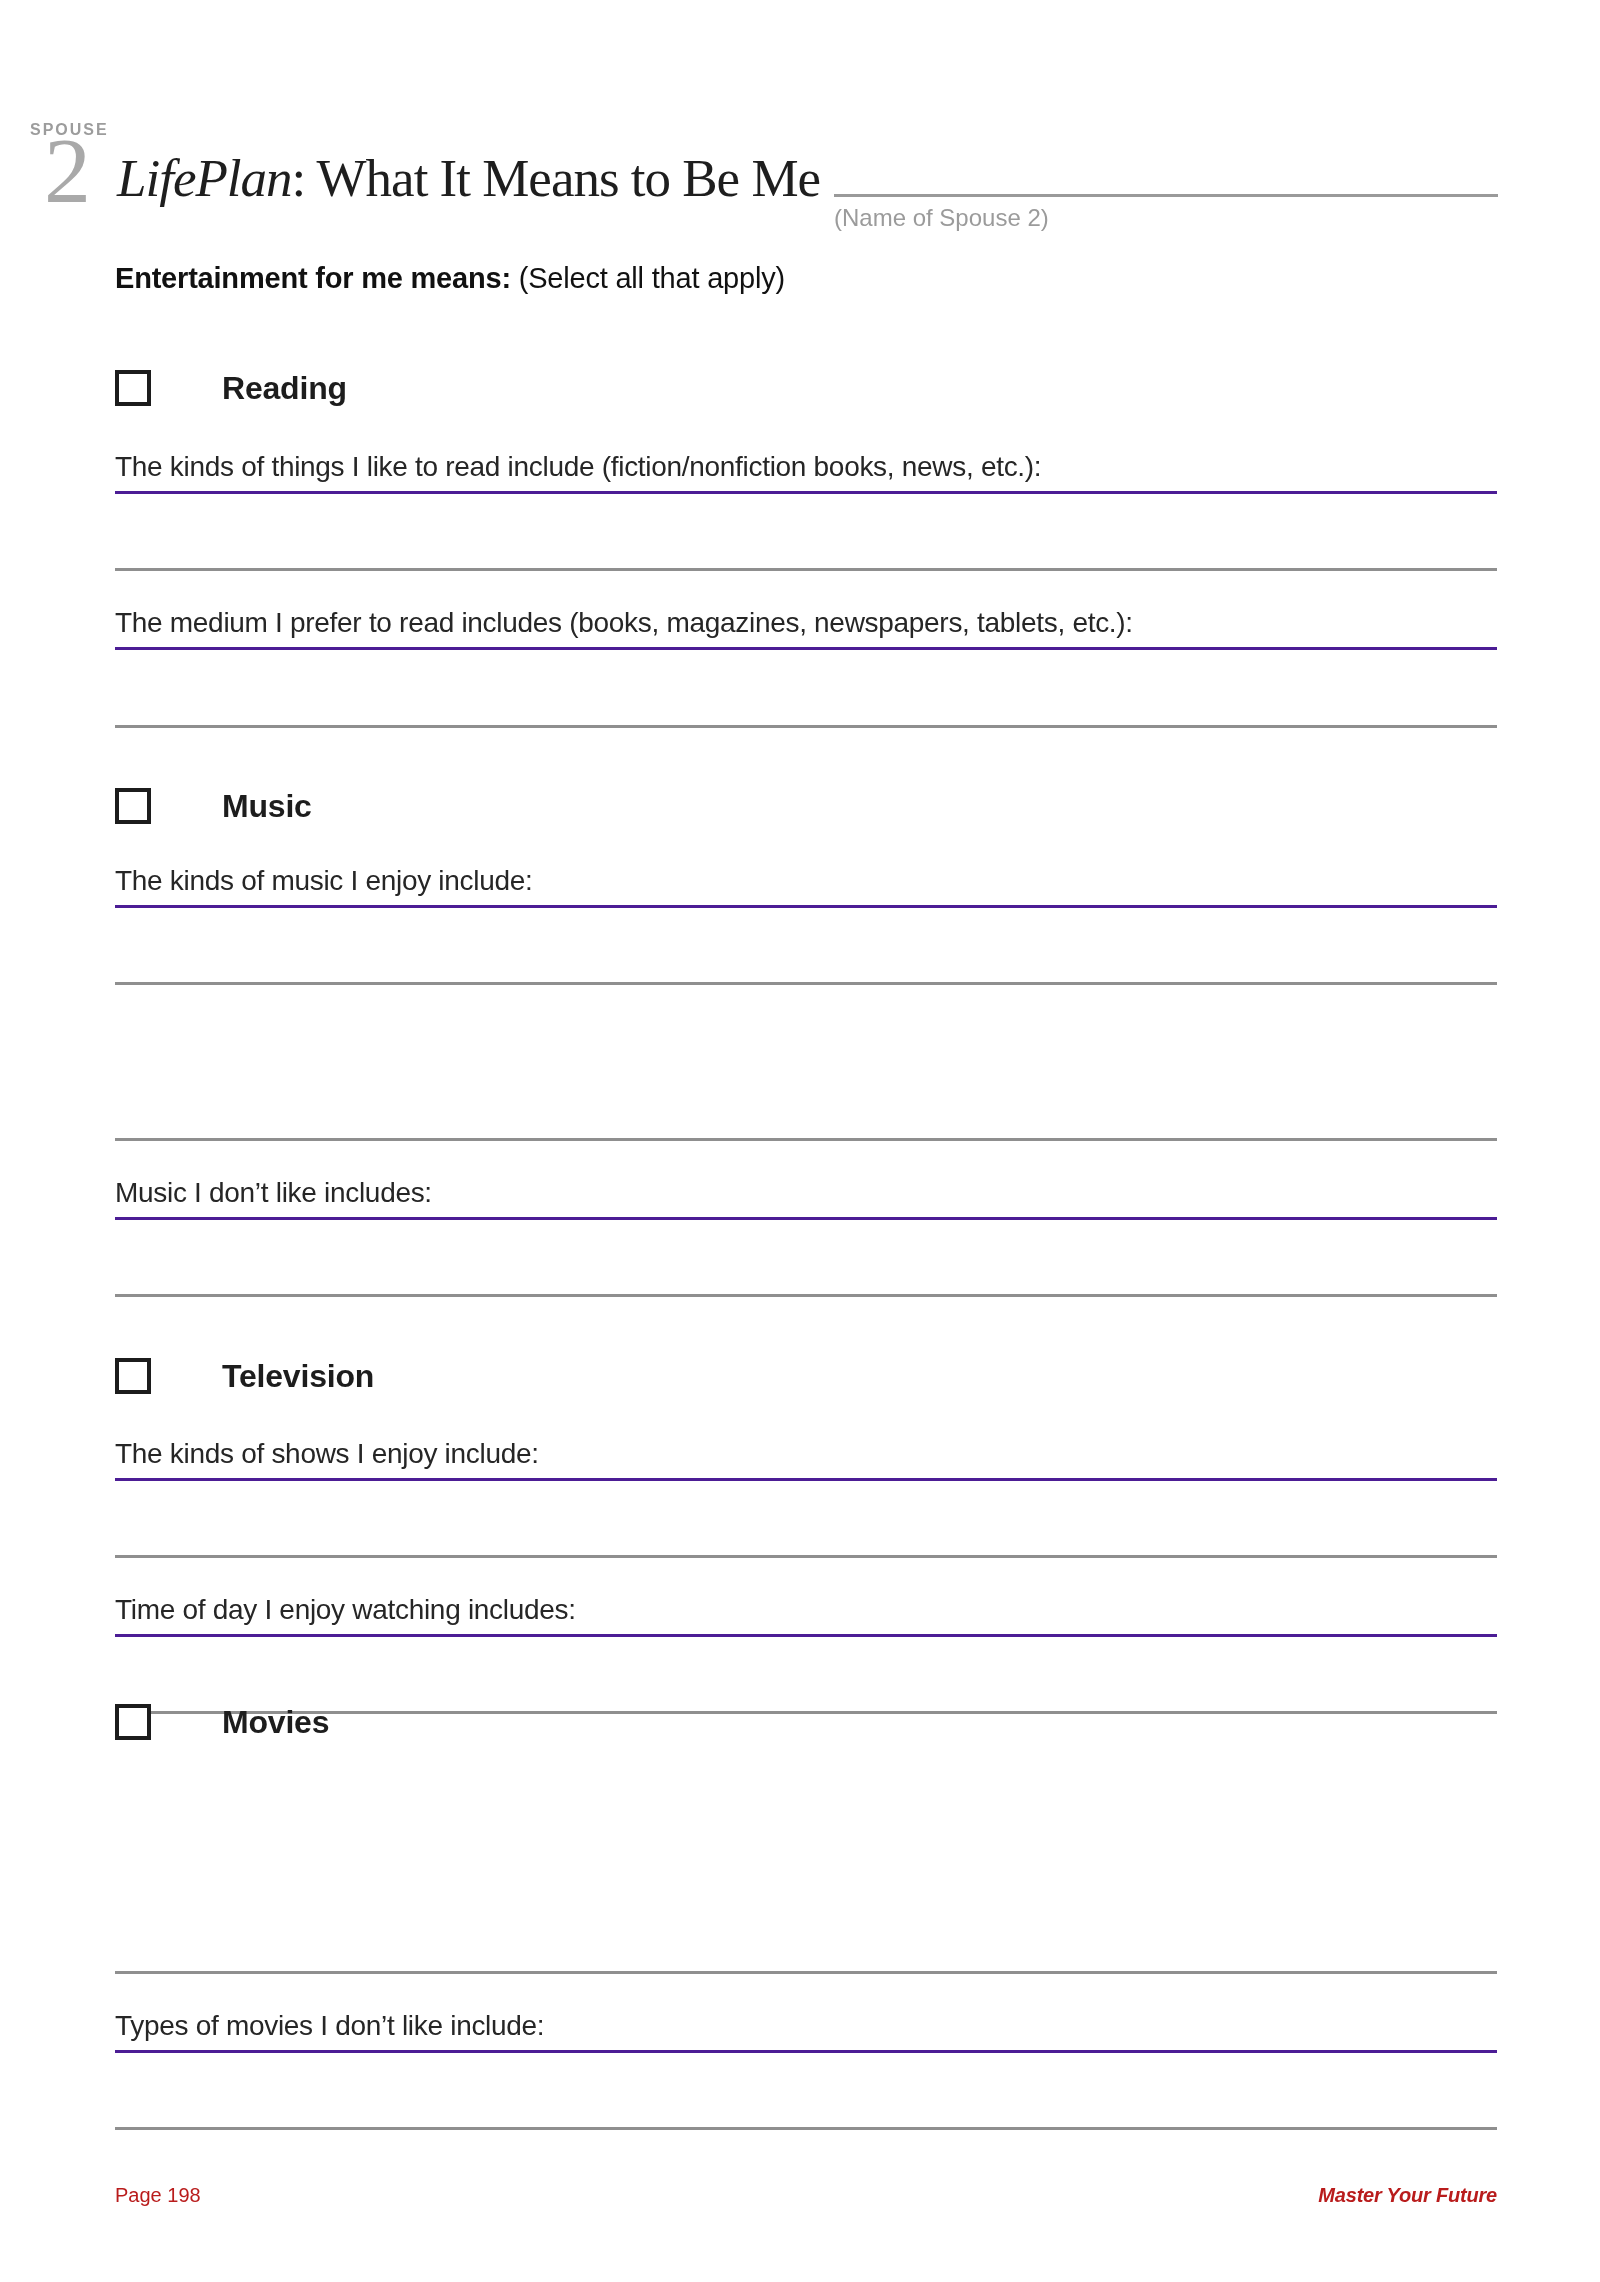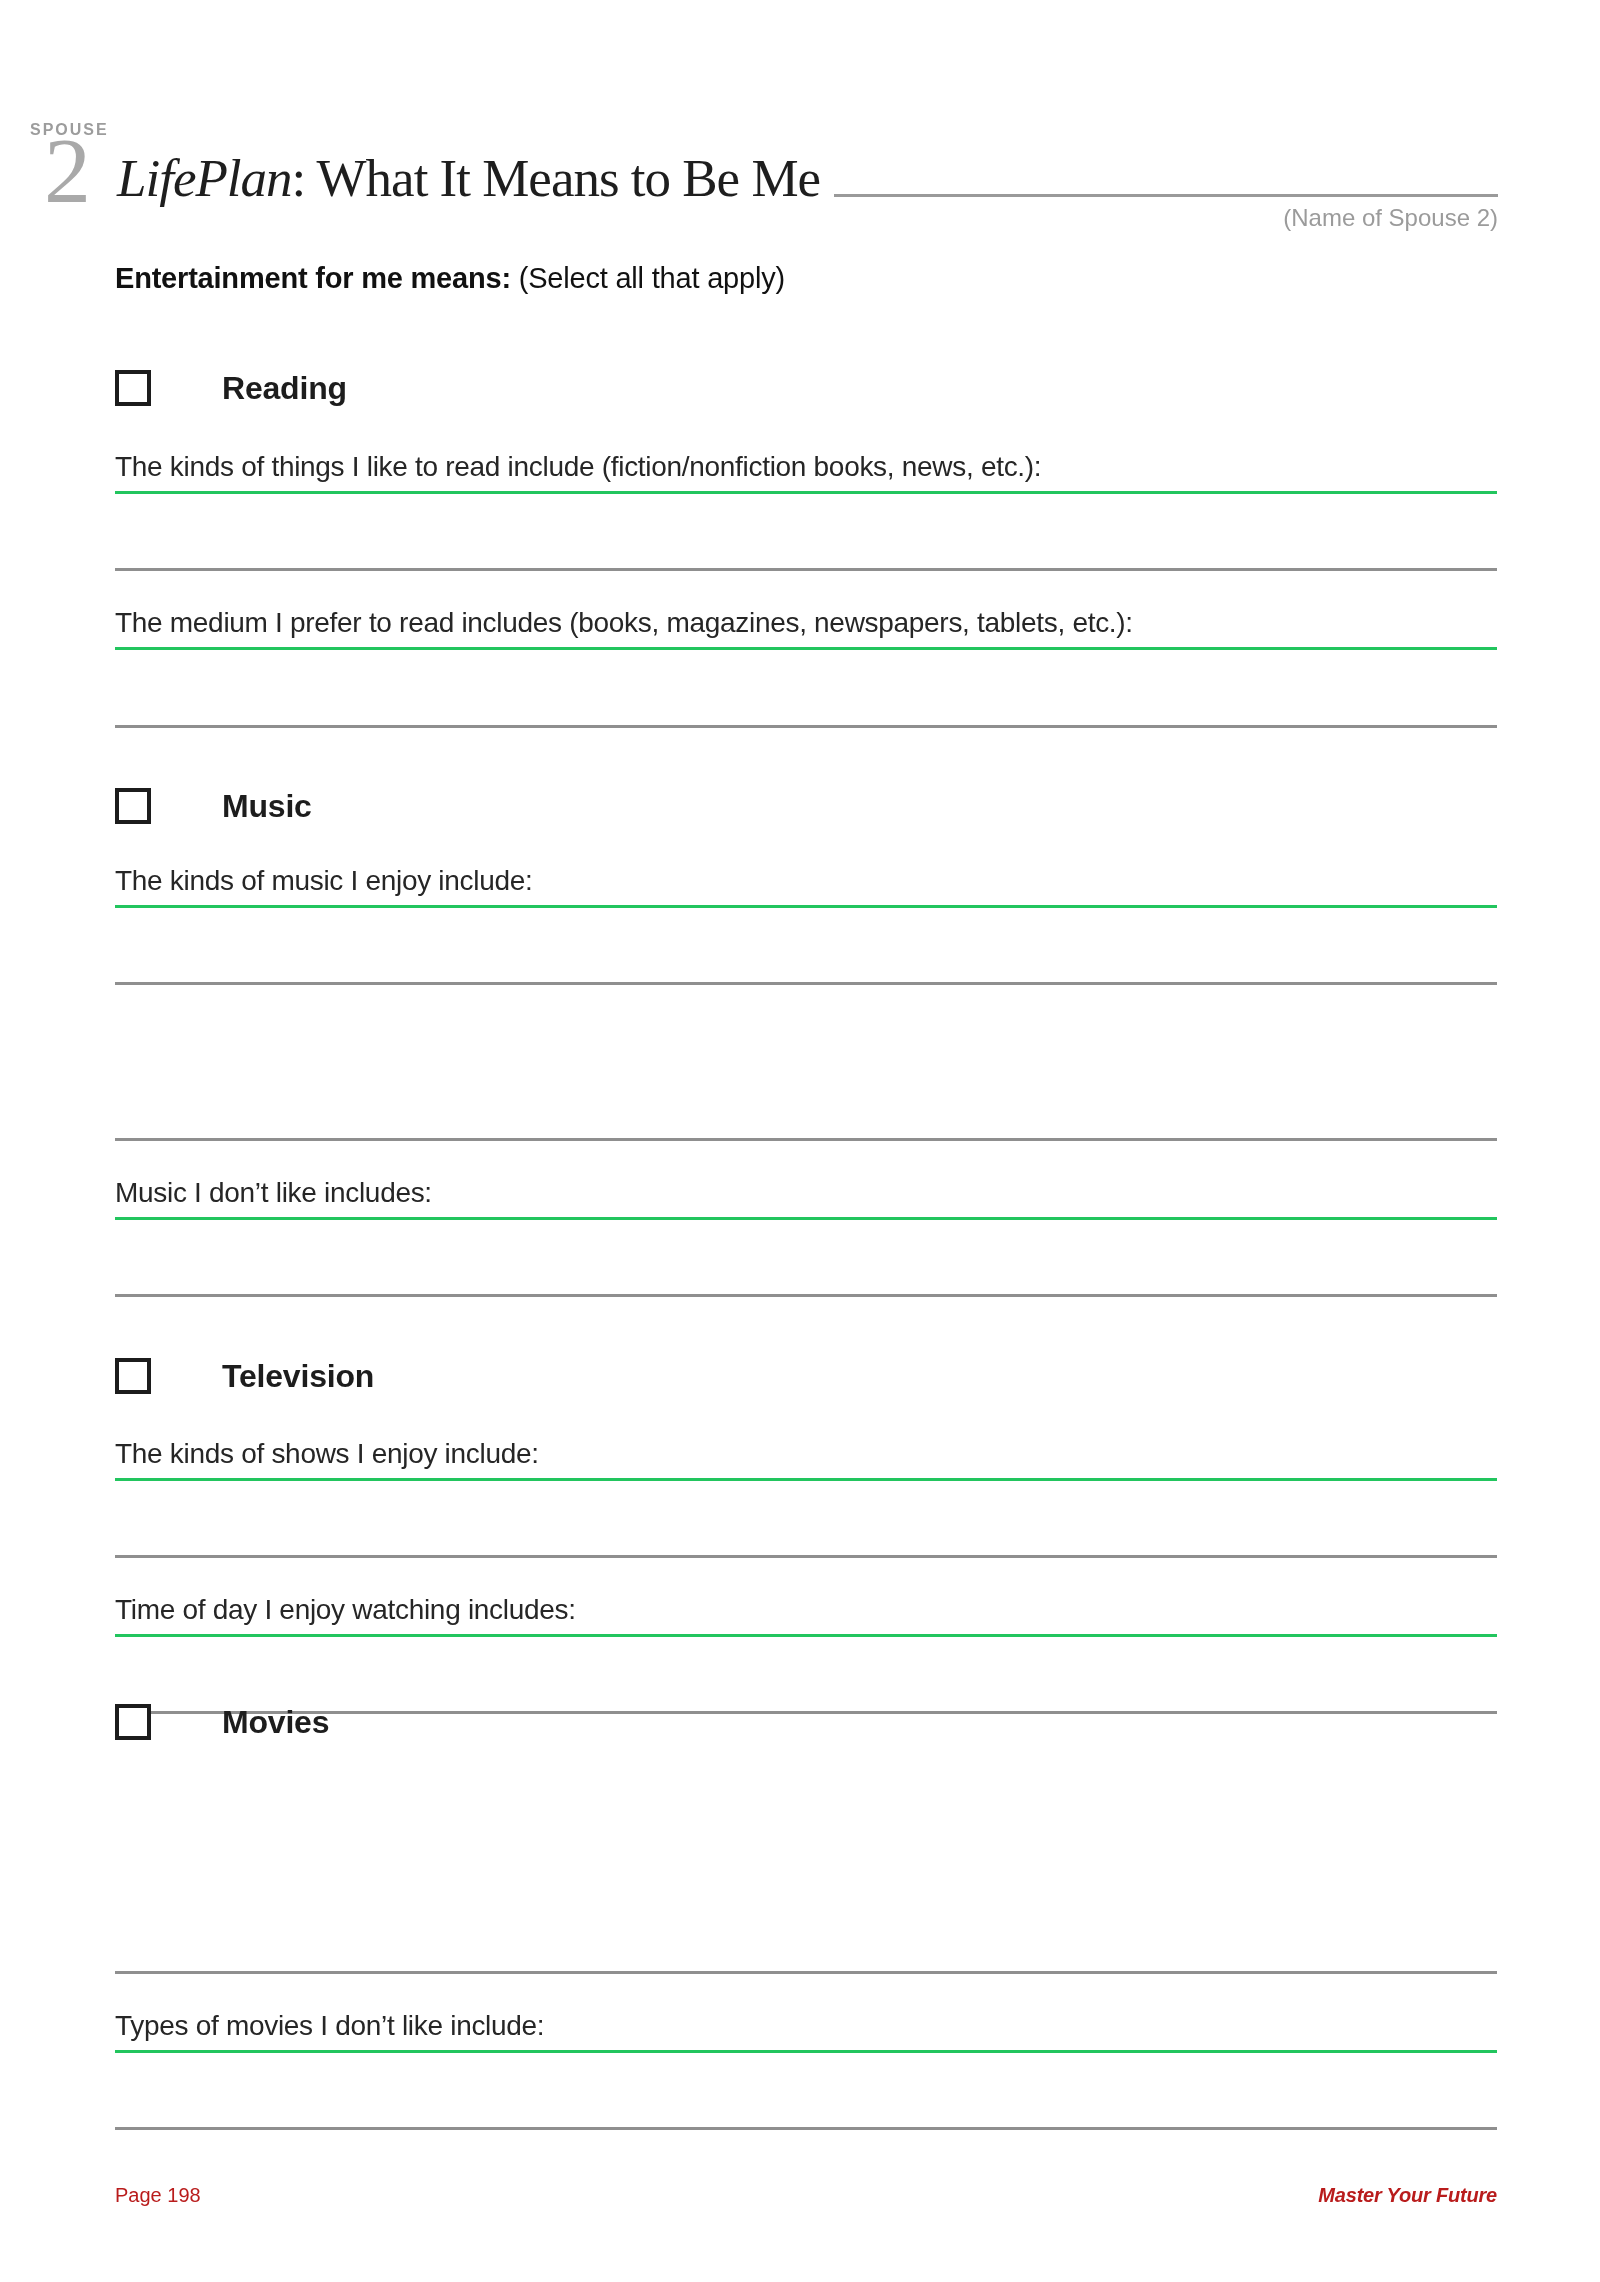--- a/index.html
+++ b/index.html
@@ -35,21 +35,21 @@
     color: #1e1e1e;
     white-space: nowrap;
   }
   .page-title .title-italic { font-style: italic; }
   .name-line {
     left: 834px; top: 194px; width: 664px; height: 0;
     border-top: 3px solid #9a9a9a;
   }
   .name-caption {
     left: 834px; top: 204px; width: 664px;
-    text-align: right;
+    text-align: left;
     font-size: 24px; color: #9b9b9b;
   }
   .intro {
     left: 115px; top: 262px;
     font-size: 29px; color: #111111;
     letter-spacing: -0.2px;
     white-space: nowrap;
   }
   .intro .intro-bold { font-weight: bold; }
 
@@ -77,21 +77,21 @@
   .s-television { top: 1358px; }
   .s-movies     { top: 1704px; }
 
   
   .prompt {
     left: 115px; width: 1382px;
     font-size: 28px; line-height: 33px;
     letter-spacing: -0.3px;
     color: #262626;
     padding-bottom: 8px;
-    border-bottom: 3px solid #22c55e;
+    border-bottom: 3px solid #4c1d95;
     white-space: nowrap;
   }
   .blank-line {
     left: 115px; width: 1382px; height: 0;
     border-top: 3px solid #8f8f8f;
   }
   .p1  { top: 450px; }  .b1  { top: 568px; }
   .p2  { top: 606px; }  .b2  { top: 725px; }
   .p3  { top: 864px; }  .b3  { top: 982px; }
   .p4  { top: 1020px; } .b4  { top: 1138px; }

